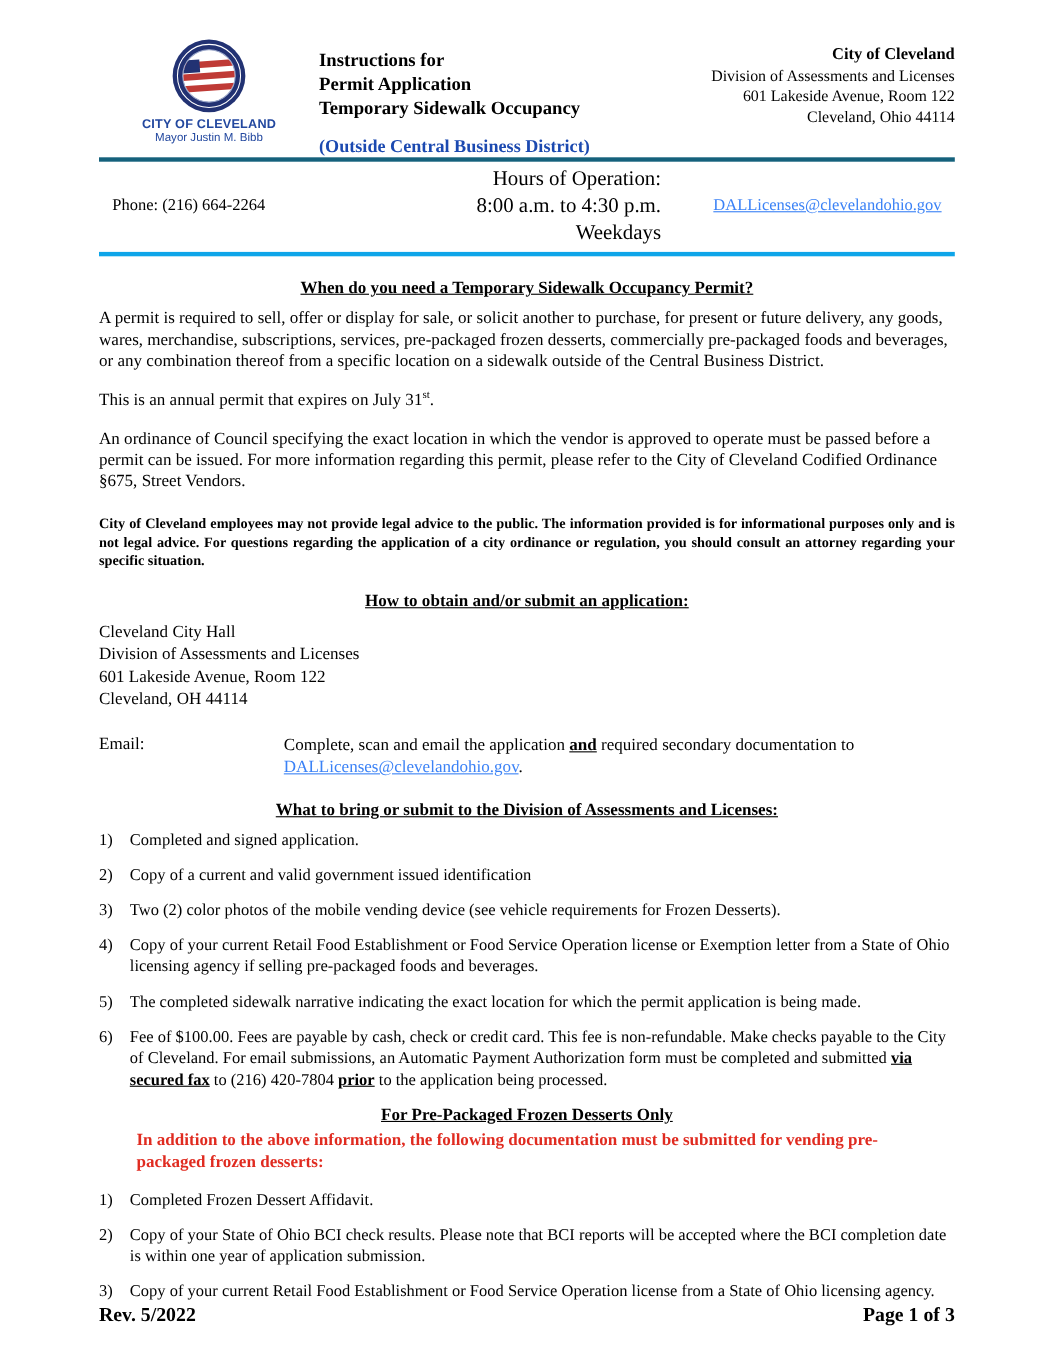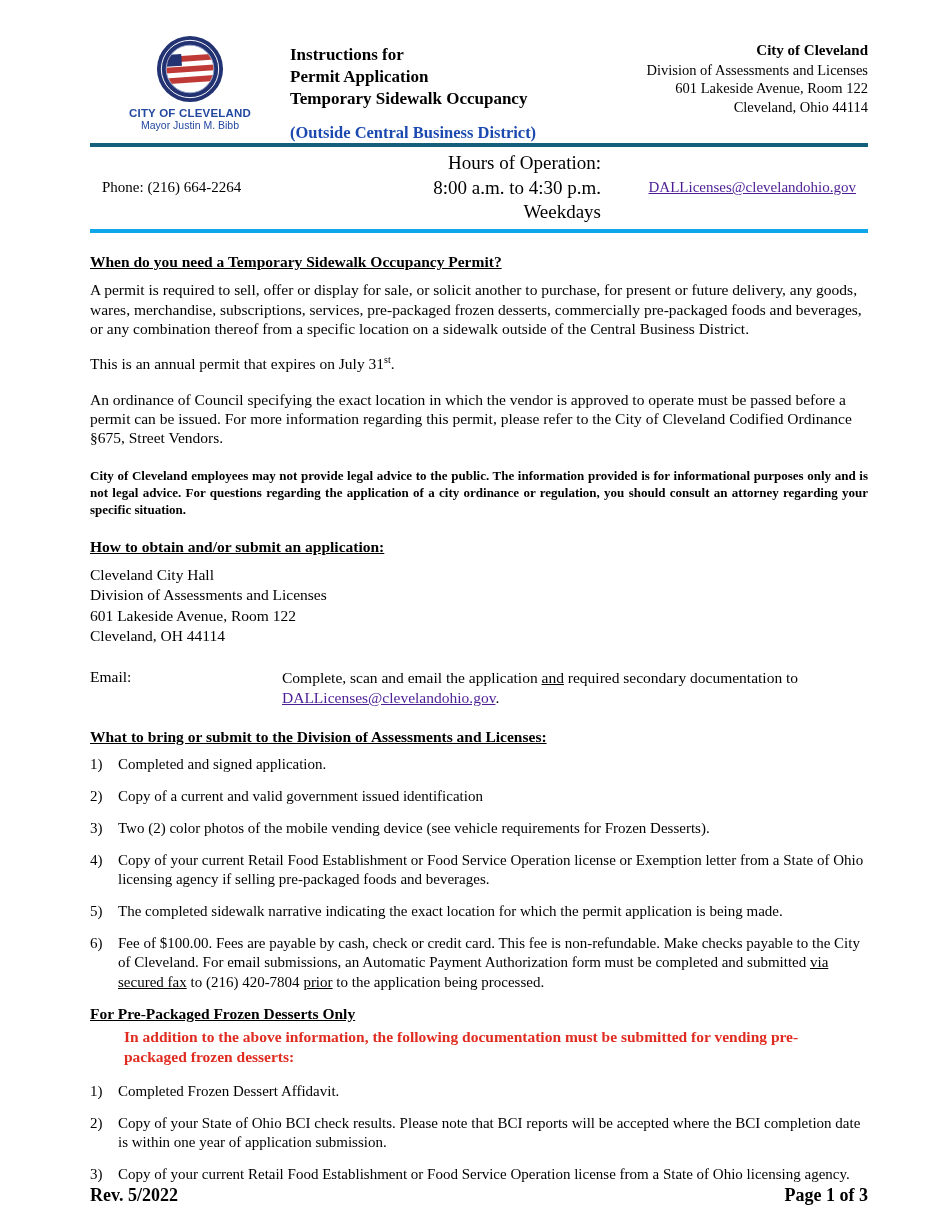--- a/index.html
+++ b/index.html
@@ -39,39 +39,39 @@
   
   .contact-bar {
     border-top: 4px solid #15617c;
     border-bottom: 4px solid #0ea5e9;
     display: flex; align-items: center;
     padding: 4px 12px 5px 12px;
   }
   .contact-phone { width: 255px; font-size: 15px; }
   .contact-hours { flex: 1; text-align: right; font-size: 19px; line-height: 1.28; }
   .contact-email-wrap { width: 255px; text-align: right; font-size: 15px; }
-  .link { color: #4c1d95; text-decoration: underline; }
+  .link { color: #3b82f6; text-decoration: underline; }
 
   
   .sec-h {
-    text-align: left; font-size: 15.5px; font-weight: bold;
+    text-align: center; font-size: 15.5px; font-weight: bold;
     text-decoration: underline; margin: 20px 0 9px 0;
   }
   p.body { font-size: 15.5px; line-height: 1.25; margin-bottom: 16px; }
   .disclaimer {
     font-size: 13px; font-weight: bold; text-align: justify;
     line-height: 1.32; margin: 19px 0 2px 0;
   }
-  .bu { font-weight: normal; text-decoration: underline; }
+  .bu { font-weight: bold; text-decoration: underline; }
   sup { font-size: 10px; vertical-align: super; line-height: 0; }
 
   .kv { display: flex; font-size: 15.5px; margin-bottom: 4px; }
   .kv-label { width: 168px; flex: 0 0 auto; }
   .kv-val { flex: 1; line-height: 1.3; max-width: 612px; }
-  .kv-gap { margin-top: 22px; gap: 24px; }
+  .kv-gap { margin-top: 22px; }
 
   ol.plist { list-style: none; counter-reset: item; font-size: 15px; margin: 4px 0 0 0; }
   ol.plist li {
     counter-increment: item; position: relative;
     padding-left: 28px; margin-bottom: 13px; line-height: 1.27;
   }
   ol.plist li::before { content: counter(item) ")"; position: absolute; left: 0; }
 
   .red-notice {
     color: #e02b20; font-weight: bold; font-size: 15.5px;

